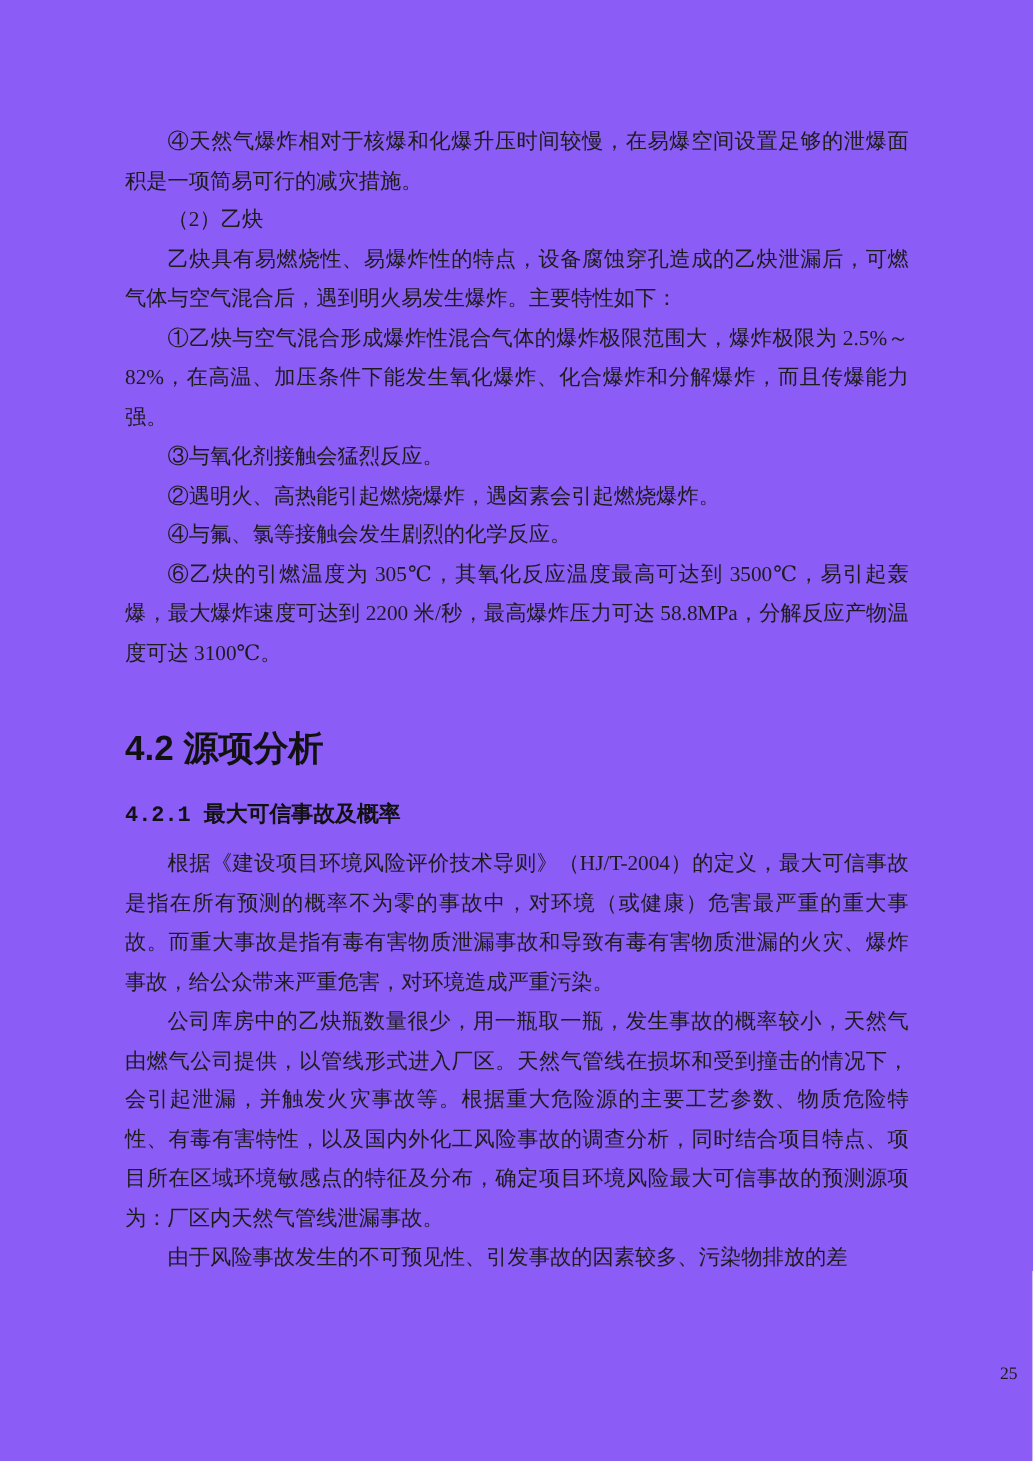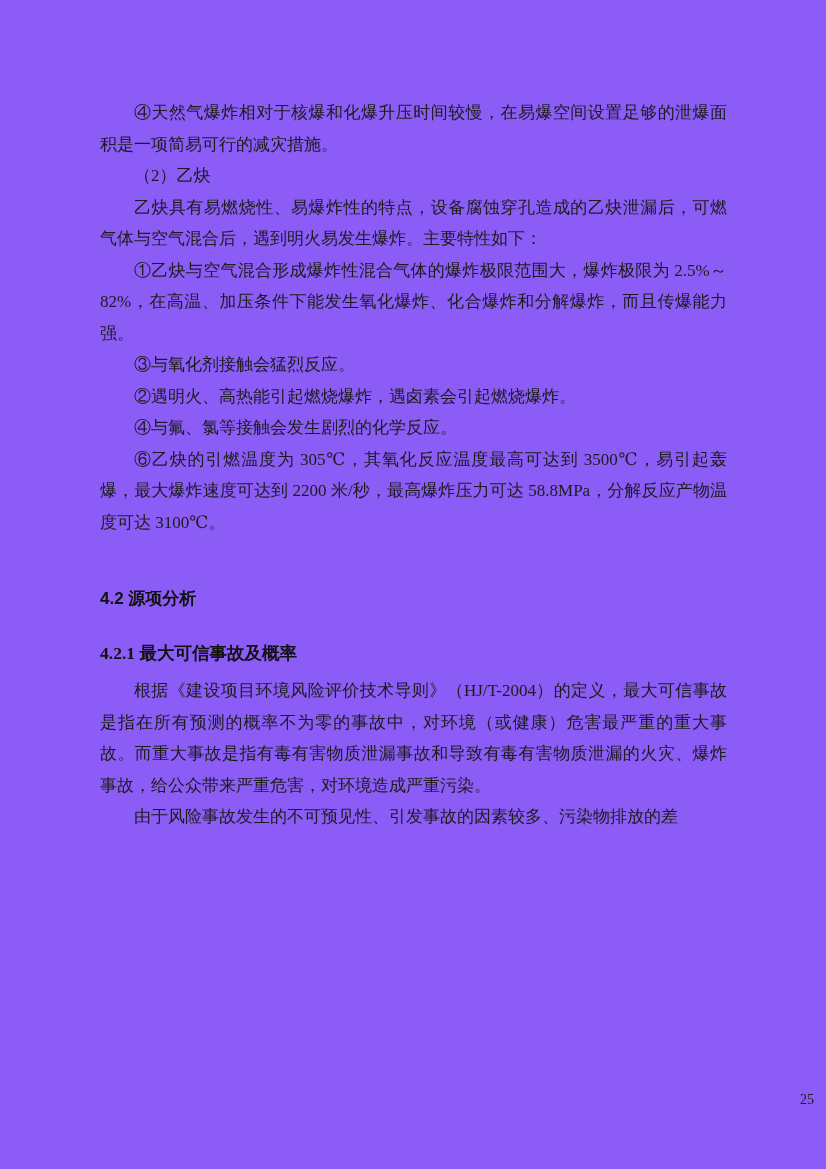--- a/index.html
+++ b/index.html
@@ -21,30 +21,30 @@
     color: #1c1c1c;
     text-align: justify;
     overflow: hidden;
   }
   p.body-para {
     margin: 0;
     text-indent: 2em;
   }
   h2.sec-heading {
     font-family: "Liberation Sans", "DejaVu Sans", sans-serif;
-    font-size: 17px;
+    font-size: 28px;
     font-weight: bold;
     color: #111111;
     margin: 46px 0 0 0;
     line-height: 30px;
     text-align: left;
     text-indent: 0;
   }
   h3.subsec-heading {
-    font-family: Liberation Serif, serif;
+    font-family: Liberation Mono, monospace;
     font-size: 17.5px;
     font-weight: bold;
     color: #111111;
     margin: 25px 0 0 0;
     line-height: 28px;
     text-align: left;
     text-indent: 0;
   }
   h3.subsec-heading + p.body-para {
     margin-top: 8px;
@@ -81,18 +81,19 @@
 
 
   <p class="body-para">⑥乙炔的引燃温度为 305℃，其氧化反应温度最高可达到 3500℃，易引起轰爆，最大爆炸速度可达到 2200 米/秒，最高爆炸压力可达 58.8MPa，分解反应产物温度可达 3100℃。</p>
 
   <h2 class="sec-heading">4.2 源项分析</h2>
 
   <h3 class="subsec-heading">4.2.1 最大可信事故及概率</h3>
 
   <p class="body-para">根据《建设项目环境风险评价技术导则》（HJ/T-2004）的定义，最大可信事故是指在所有预测的概率不为零的事故中，对环境（或健康）危害最严重的重大事故。而重大事故是指有毒有害物质泄漏事故和导致有毒有害物质泄漏的火灾、爆炸事故，给公众带来严重危害，对环境造成严重污染。</p>
 
+  <p class="body-para">公司库房中的乙炔瓶数量很少，用一瓶取一瓶，发生事故的概率较小，天然气由燃气公司提供，以管线形式进入厂区。天然气管线在损坏和受到撞击的情况下，会引起泄漏，并触发火灾事故等。根据重大危险源的主要工艺参数、物质危险特性、有毒有害特性，以及国内外化工风险事故的调查分析，同时结合项目特点、项目所在区域环境敏感点的特征及分布，确定项目环境风险最大可信事故的预测源项为：厂区内天然气管线泄漏事故。</p>
 
   <p class="body-para">由于风险事故发生的不可预见性、引发事故的因素较多、污染物排放的差</p>
 
   <div class="page-number">25</div>
 
 </div>
 
 </body></html>

